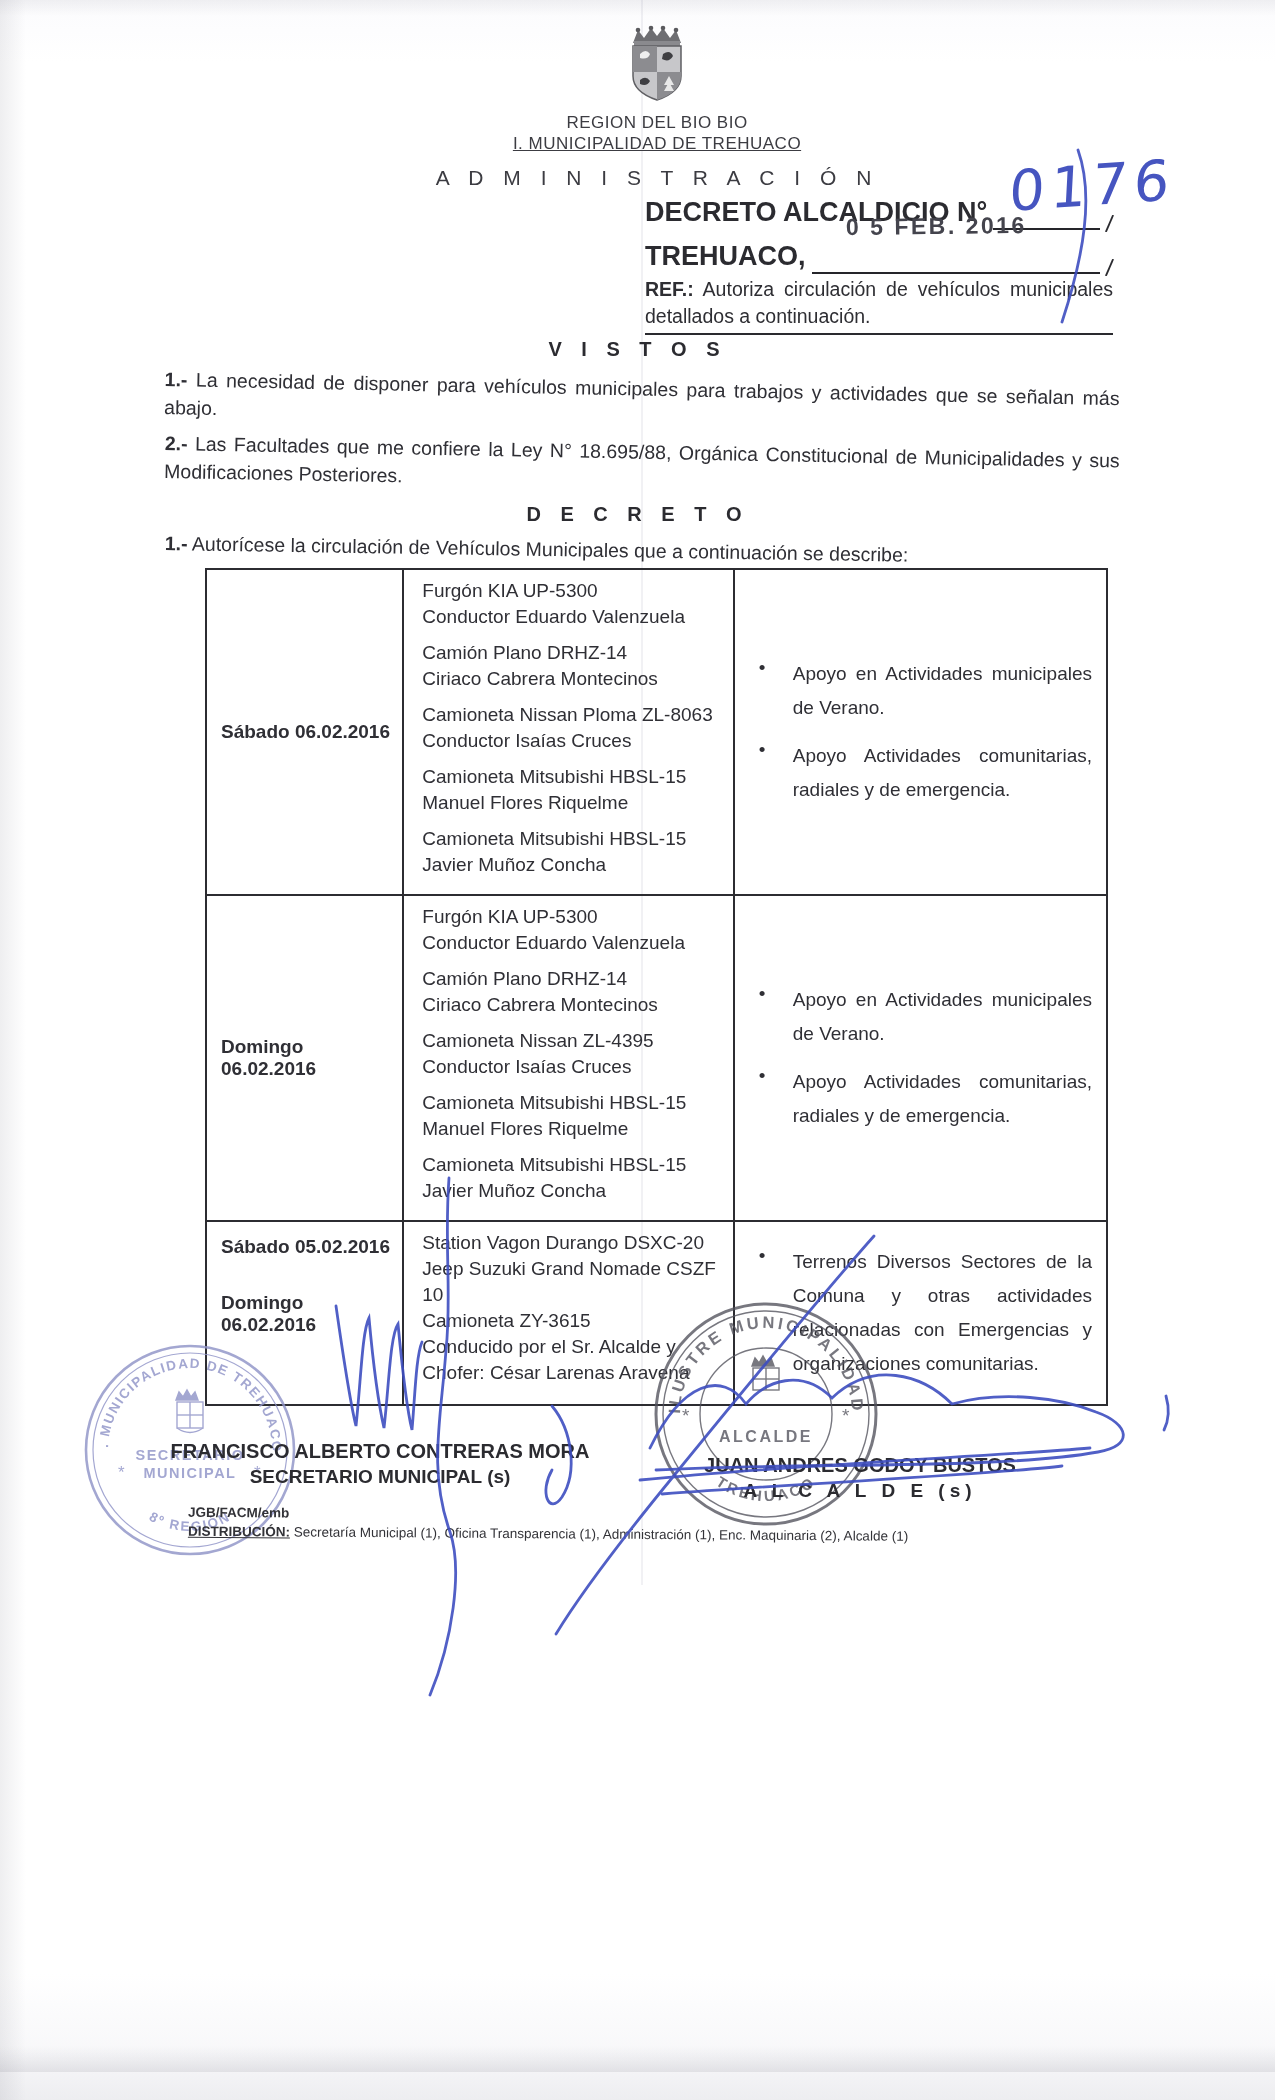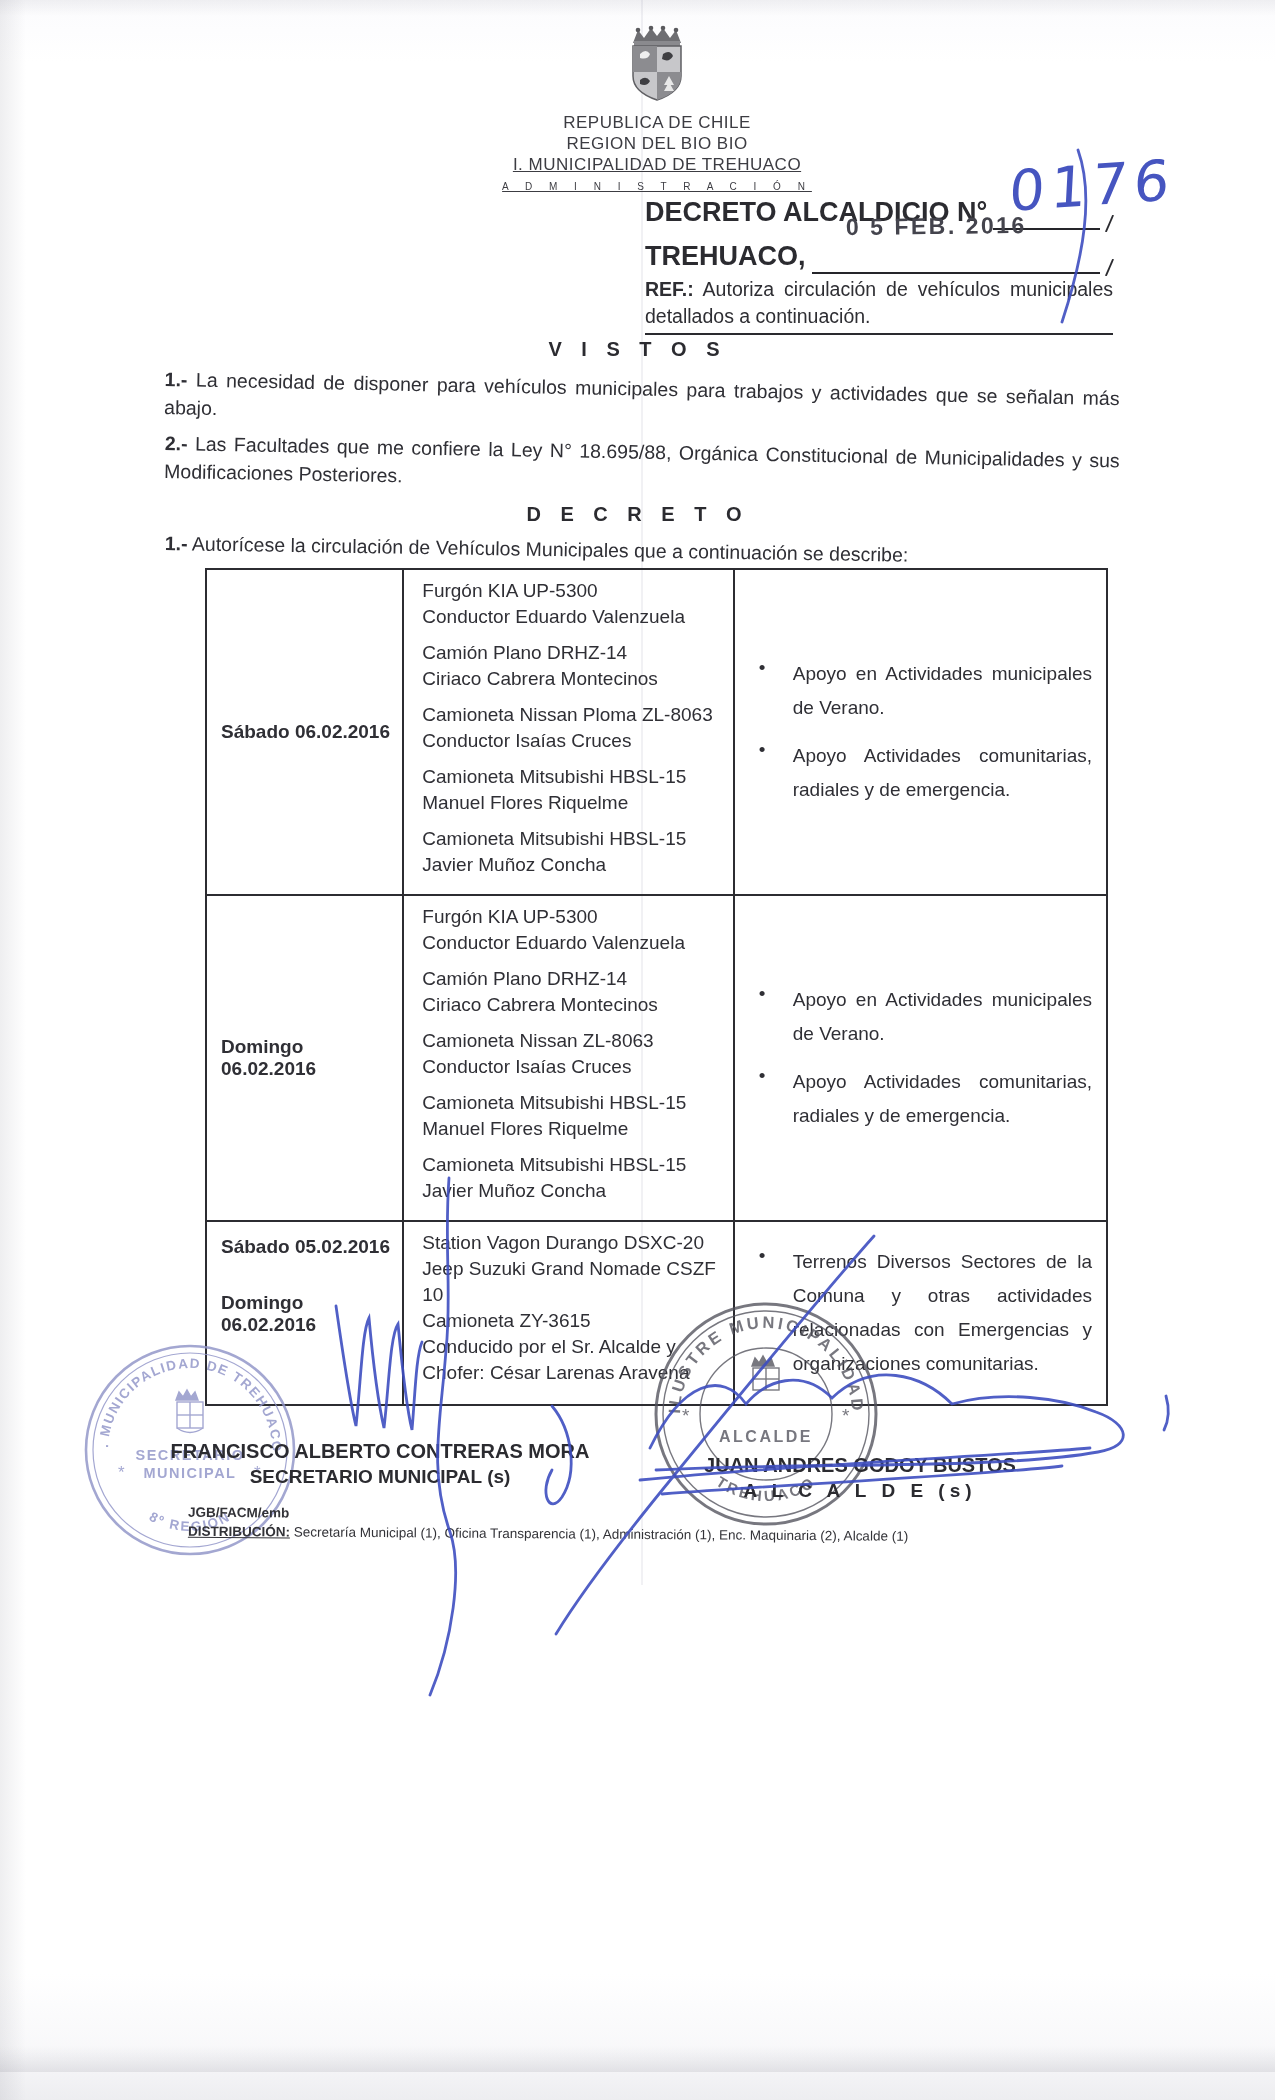--- a/index.html
+++ b/index.html
@@ -21,21 +21,21 @@
     background:linear-gradient(180deg, rgba(0,0,0,0), rgba(110,110,125,.14)); }
   .crease { position:absolute; left:641px; top:0; width:2px; height:1585px;
     background:rgba(120,120,150,.10); }
 
   
   .hdr { position:absolute; top:24px; left:357px; width:600px; text-align:center;
     color:#3c3c42; }
   .hdr .crest { display:block; margin:0 auto 4px auto; }
   .hdr-line { font-size:17px; line-height:21px; letter-spacing:.5px; }
   .hdr-line.muni { text-decoration:underline; }
-  .hdr-line.adm { letter-spacing:7px; font-size:10px; margin-top:1px;text-decoration:underline; }
+  .hdr-line.adm { letter-spacing:7px; font-size:21px; margin-top:13px; }
 
   
   .decree-block { position:absolute; left:645px; top:186px; width:468px; }
   .dline { display:flex; align-items:flex-end; height:44px; }
   .dline .lbl { font-weight:bold; font-size:27px; color:#2b2b30; white-space:nowrap; padding-bottom:2px;}
   .dline .fill { flex:1; border-bottom:2.5px solid #25252a; position:relative; height:34px; margin-left:6px;}
   .dline .slash { font-size:24px; color:#2b2b30; margin-left:6px; padding-bottom:0; transform:translateY(8px) rotate(8deg); }
   .hand-number { position:absolute; left:16px; top:-36px; font-size:56px; line-height:56px;
     color:#3747bb; letter-spacing:6px; transform:rotate(-4deg) skewX(-7deg); opacity:.92;
     font-family:"DejaVu Sans", sans-serif; }
@@ -116,21 +116,20 @@
         <circle cx="67" cy="6" r="2.3" fill="#5a5a5e"></circle>
       <rect x="25" y="17" width="46" height="5" fill="#8a8a8e"></rect>
       <path d="M24,22 H72 V52 Q72,68 48,76 Q24,68 24,52 Z" fill="#c7c7ca" stroke="#5f5f63" stroke-width="1.5"></path>
       <path d="M24,22 H48 V48 H24 Z" fill="#8c8c90"></path>
       <path d="M48,48 H72 V52 Q72,68 48,76 Z" fill="#8c8c90"></path>
       <path d="M31,30 q6,-6 10,0 q-2,6 -10,4 Z" fill="#efefef"></path>
       <path d="M54,30 q7,-5 10,2 q-4,7 -11,3 Z" fill="#3f3f43"></path>
       <path d="M31,56 q6,-5 10,1 q-3,6 -10,3 Z" fill="#3f3f43"></path>
       <path d="M60,52 l5,9 h-10 Z M60,58 l5,9 h-10 Z" fill="#e8e8e8"></path>
     </svg>
-    <div class="hdr-line">REPUBLICA DE CHILE</div>
     <div class="hdr-line">REGION DEL BIO BIO</div>
     <div class="hdr-line muni">I. MUNICIPALIDAD DE TREHUACO</div>
     <div class="hdr-line adm">A D M I N I S T R A C I Ó N</div>
   </div>
 
   <div class="decree-block">
     <div class="dline">
       <span class="lbl">DECRETO ALCALDICIO N°</span>
       <span class="fill">
         <span class="hand-number">0176</span>
@@ -204,21 +203,21 @@
           <td class="c-veh">
             <div class="ventry">
               <div class="vline">Furgón KIA UP-5300</div>
               <div class="vline">Conductor Eduardo Valenzuela</div>
             </div>
             <div class="ventry">
               <div class="vline">Camión Plano DRHZ-14</div>
               <div class="vline">Ciriaco Cabrera Montecinos</div>
             </div>
             <div class="ventry">
-              <div class="vline">Camioneta Nissan ZL-8063</div>
+              <div class="vline">Camioneta Nissan ZL-4395</div>
               <div class="vline">Conductor Isaías Cruces</div>
             </div>
             <div class="ventry">
               <div class="vline">Camioneta Mitsubishi HBSL-15</div>
               <div class="vline">Manuel Flores Riquelme</div>
             </div>
             <div class="ventry">
               <div class="vline">Camioneta Mitsubishi HBSL-15</div>
               <div class="vline">Javier Muñoz Concha</div>
             </div>

